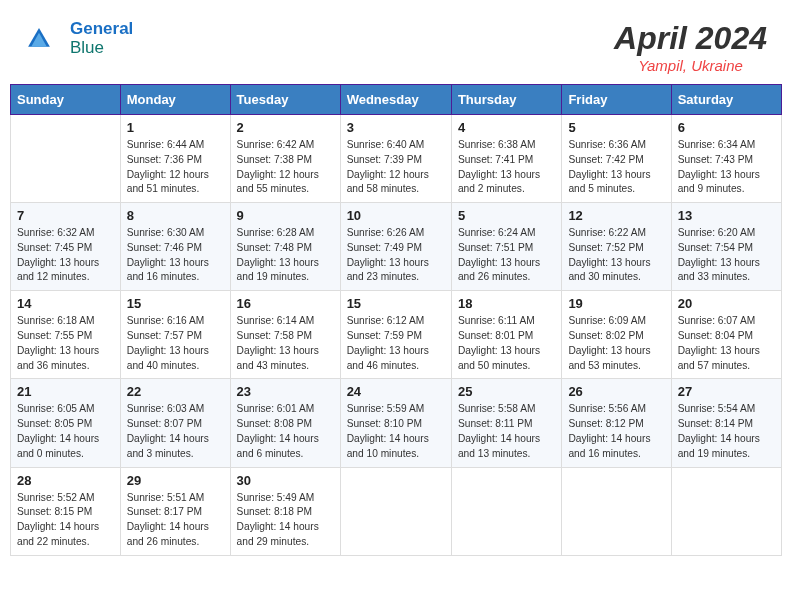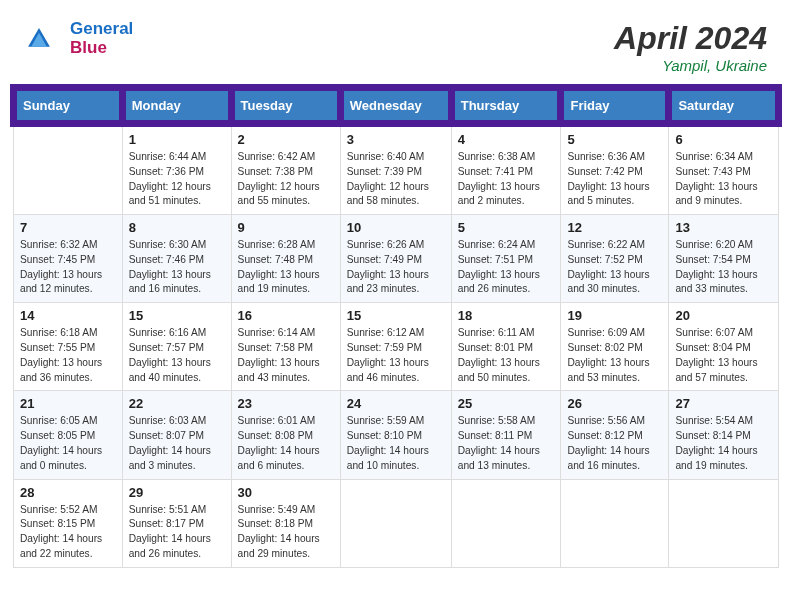--- a/index.html
+++ b/index.html
@@ -29,35 +29,36 @@
       text-align: right;
       font-style: italic;
     }
     .month-title {
       font-size: 32px;
       font-weight: bold;
       color: #333;
     }
     .location {
       font-size: 15px;
-      color: #15803d;
+      color: #ef4444;
+      text-align: center;
     }
     .calendar {
       width: 100%;
       border-collapse: collapse;
       margin-top: 5px;
     }
     .calendar th {
       background-color: #3a7fc1;
       color: #fff;
       font-size: 13px;
       font-weight: bold;
       padding: 7px 6px;
       text-align: left;
-      border: 7px solid #4c1d95;
+      border: 1px solid #4c1d95;
     }
     .calendar td {
       vertical-align: top;
       padding: 5px 6px 5px 6px;
       border: 1px solid #ddd;
       font-size: 10.5px;
       color: #333;
       width: 113px;
       min-height: 80px;
       background: #fff;
@@ -84,21 +85,21 @@
 <body>
 
 <div class="header">
   <div class="logo">
     <svg class="logo-icon" viewBox="0 0 36 36">
       <polygon points="18,4 32,28 4,28" fill="#1a6fc4"></polygon>
       <polygon points="18,10 28,28 8,28" fill="#5aaae7"></polygon>
     </svg>
     <div>
       <div style="font-size:17px;font-weight:bold;color:#1a6fc4;line-height:1.1;">General</div>
-      <div style="font-size:17px;font-weight:bold;color:#be185d;line-height:1.1;">Blue</div>
+      <div style="font-size:17px;font-weight:normal;color:#0f766e;line-height:1.1;">Blue</div>
     </div>
   </div>
   <div class="title-block">
     <div class="month-title">April 2024</div>
     <div class="location">Yampil, Ukraine</div>
   </div>
 </div>
 
 <table class="calendar">
   <thead>

